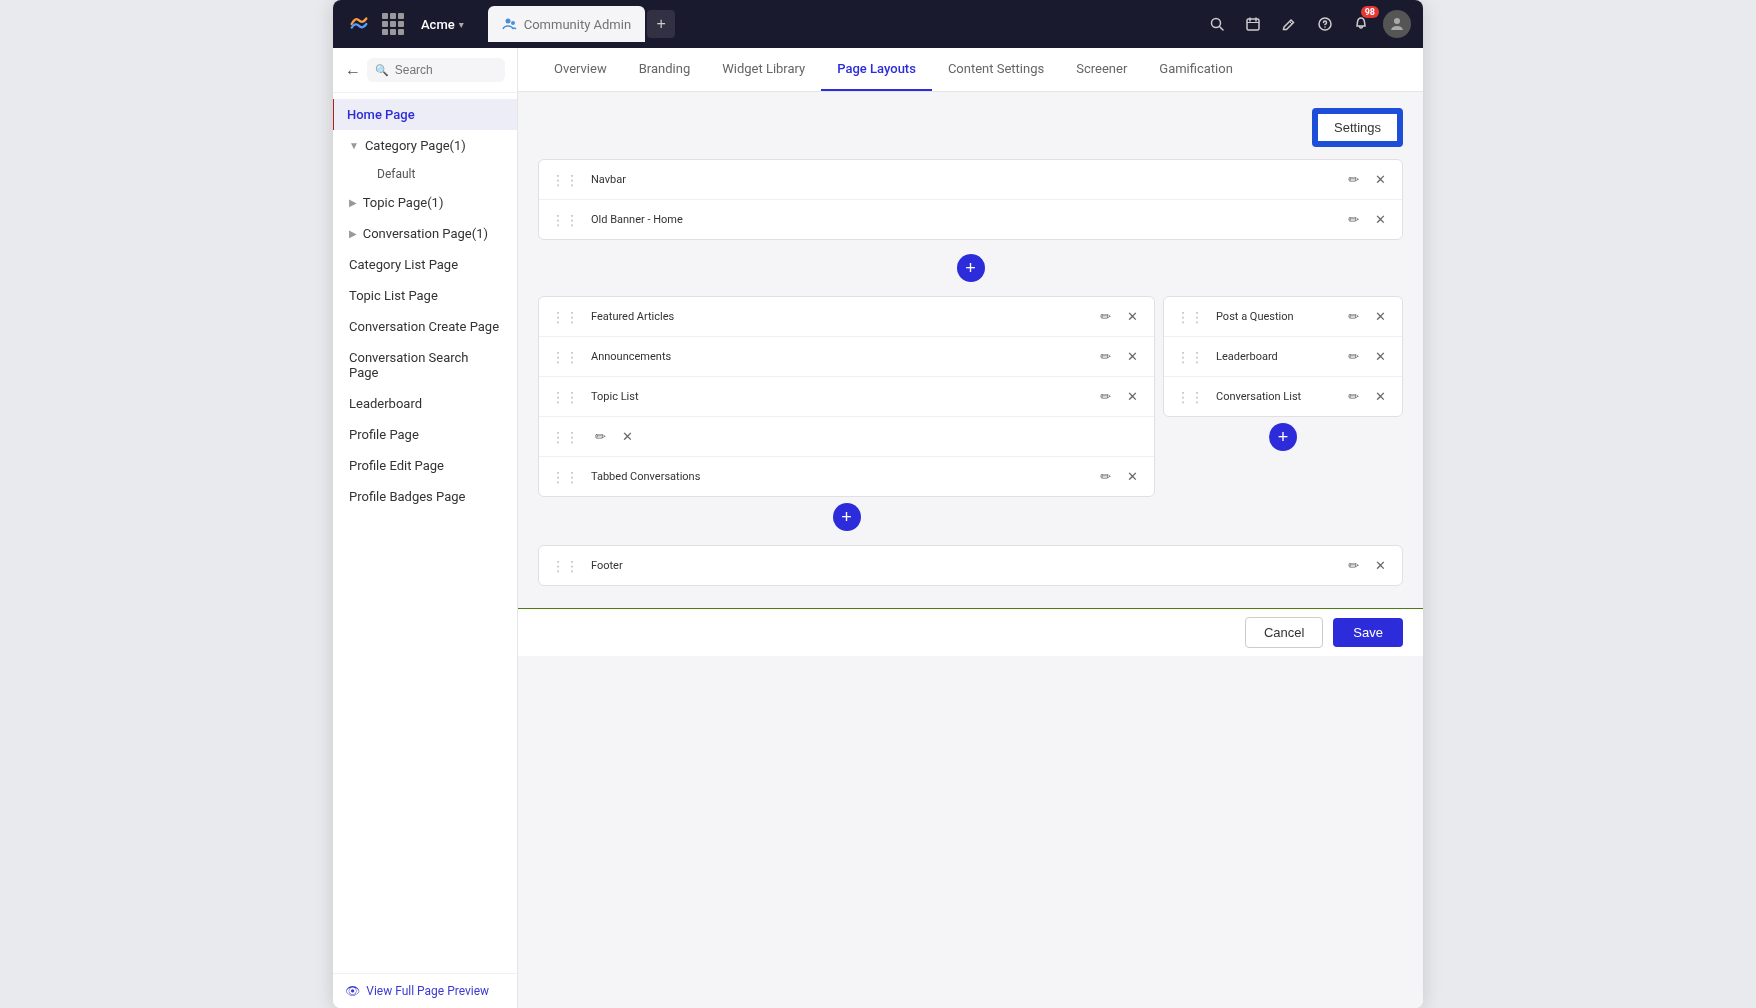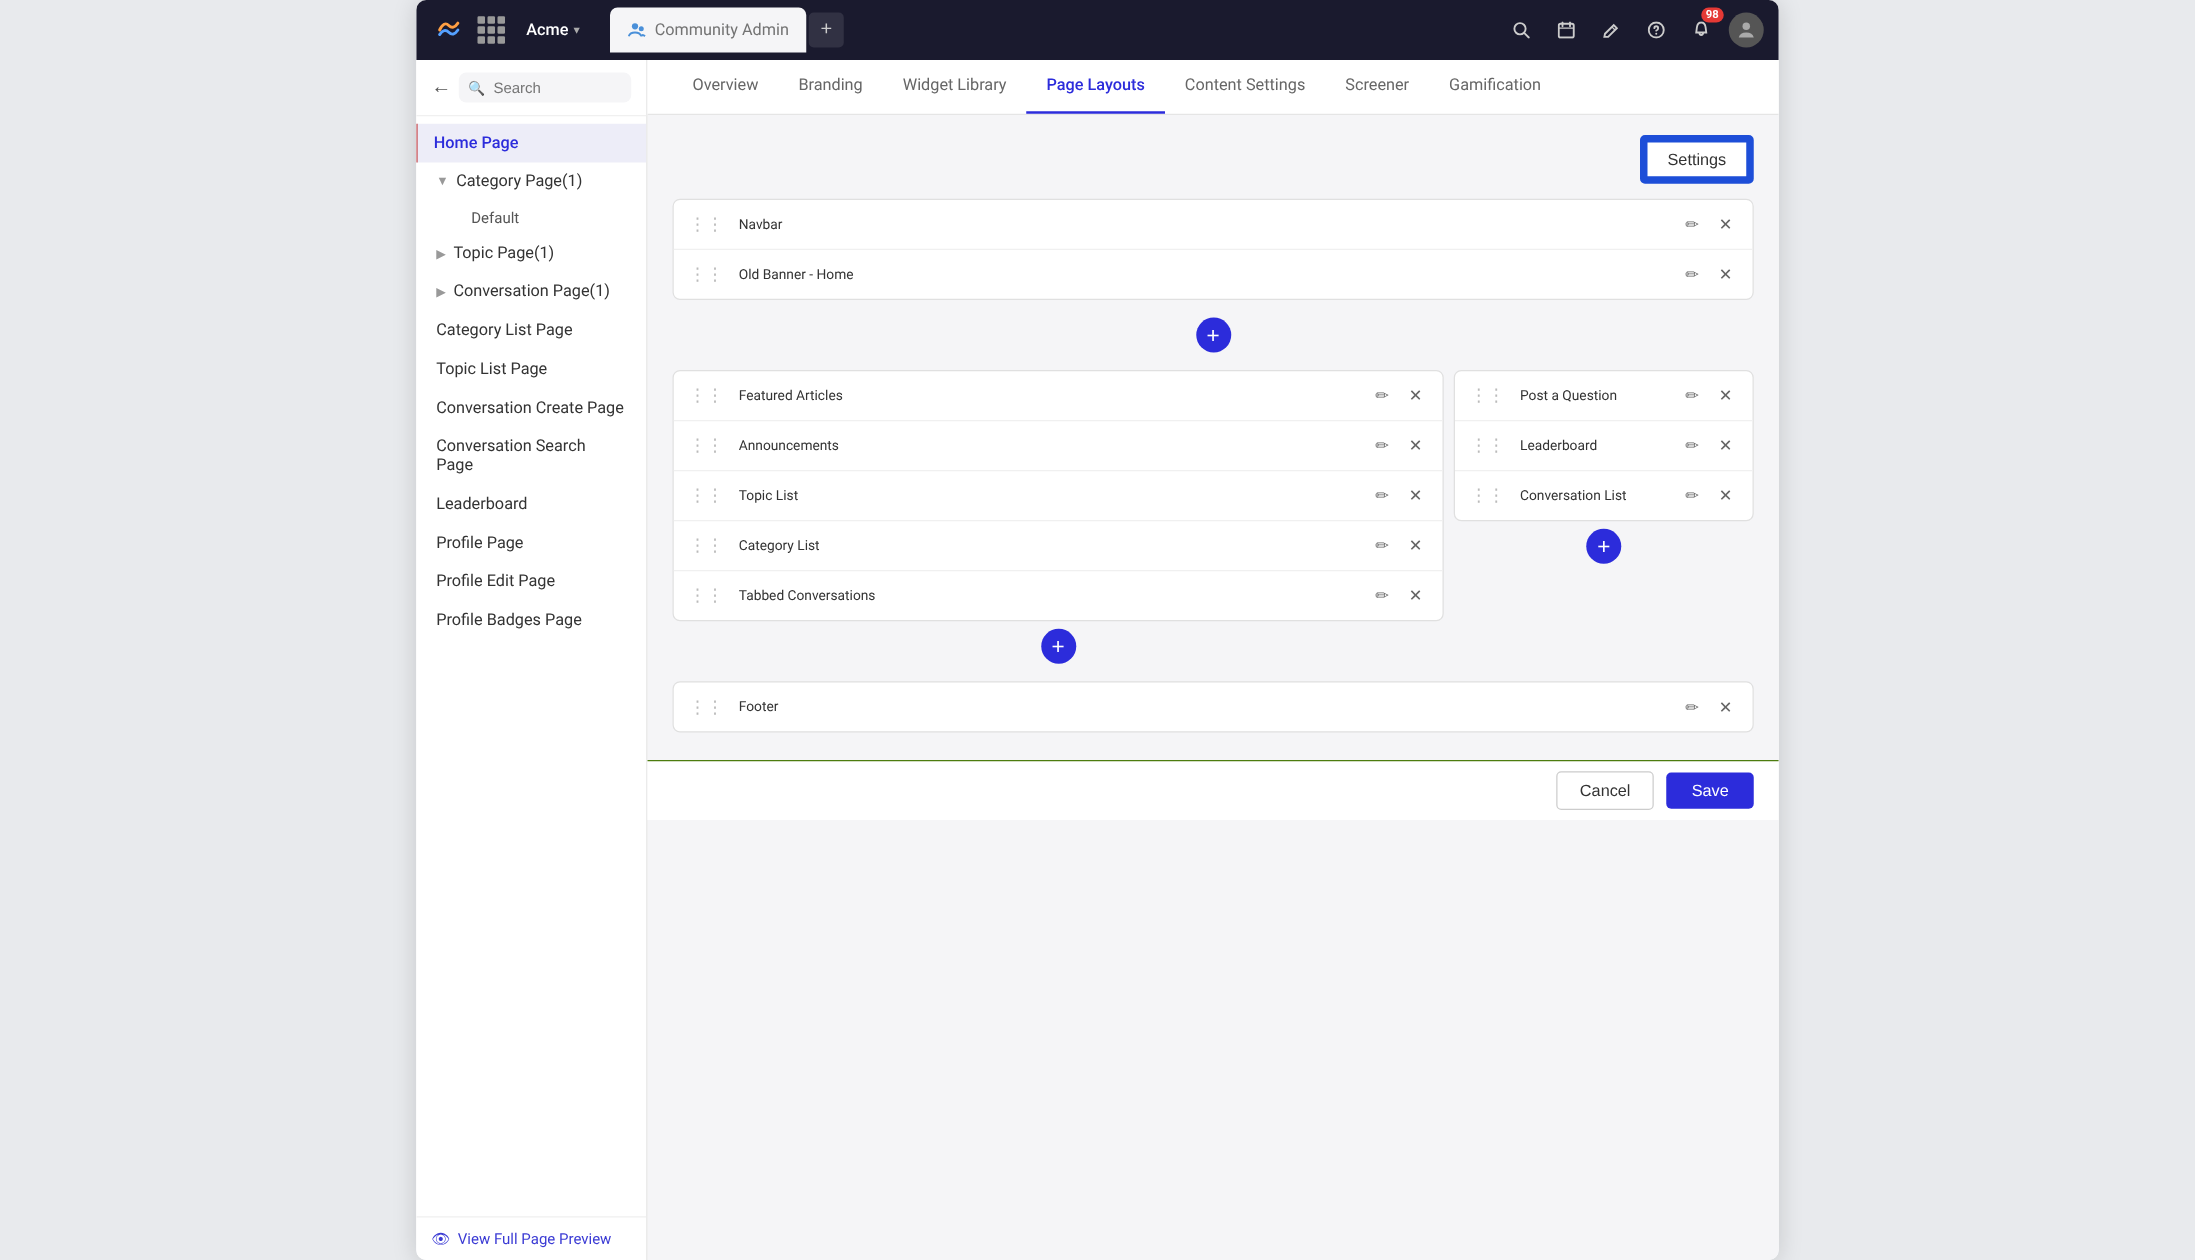--- a/index.html
+++ b/index.html
@@ -633,21 +633,20 @@
                 <div class="widget-row">
                   <span class="drag-handle">⋮⋮</span>
                   <span class="widget-name">Topic List</span>
                   <div class="widget-actions">
                     <button class="widget-action-btn">✏</button>
                     <button class="widget-action-btn">✕</button>
                   </div>
                 </div>
                 <div class="widget-row">
                   <span class="drag-handle">⋮⋮</span>
-                  <span class="widget-name">Category List</span>
                   <div class="widget-actions">
                     <button class="widget-action-btn">✏</button>
                     <button class="widget-action-btn">✕</button>
                   </div>
                 </div>
                 <div class="widget-row">
                   <span class="drag-handle">⋮⋮</span>
                   <span class="widget-name">Tabbed Conversations</span>
                   <div class="widget-actions">
                     <button class="widget-action-btn">✏</button>

